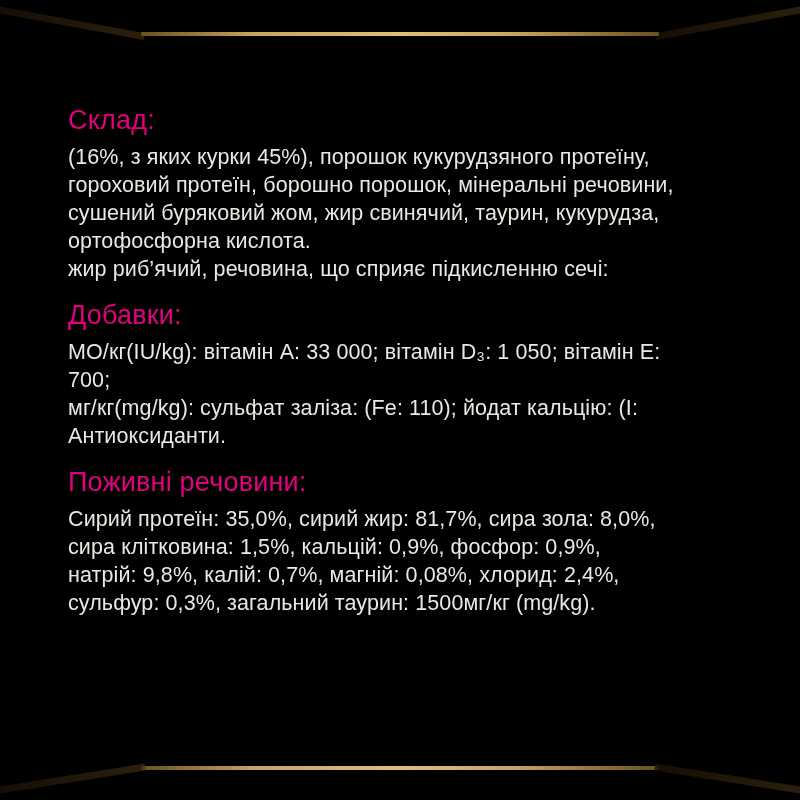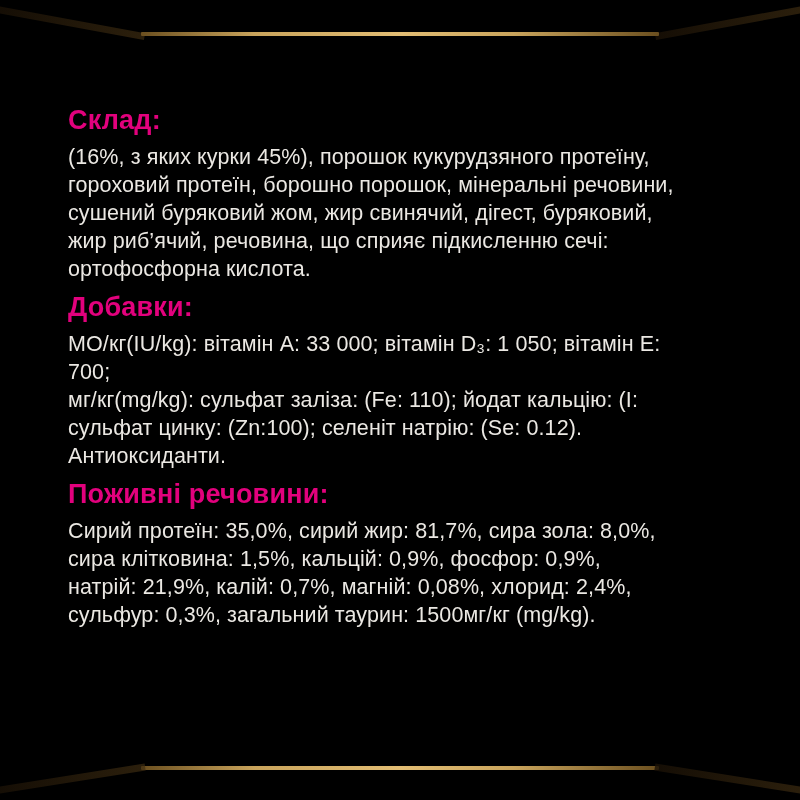--- a/index.html
+++ b/index.html
@@ -44,25 +44,25 @@
   .ribbon.bl{left:-3px;top:787px;transform:rotate(-9deg);transform-origin:left center;}
   .ribbon.br{right:-3px;top:787px;transform:rotate(9deg);transform-origin:right center;}
   
   .content{
     position:absolute;
     left:68px;
     top:104px;
     width:672px;
   }
   .section{display:block;}
-  .section + .section{margin-top:8px;}
+  .section + .section{margin-top:16px;}
   h2{
     color:var(--accent);
     font-size:27px;
-    font-weight:700;
+    font-weight:400;
     line-height:32px;
     margin-bottom:7px;
     letter-spacing:.2px;
   }
   .line{
     font-size:21.5px;
     line-height:28px;
     font-weight:400;
     color:var(--text);
     white-space:nowrap;
@@ -77,39 +77,38 @@
   <div class="ribbon tl"></div>
   <div class="ribbon tr"></div>
   <div class="gold-line top"></div>
 
   <div class="content">
 
     <div class="section">
       <h2>Склад:</h2>
       <div class="line">(16%, з яких курки 45%), порошок кукурудзяного протеїну,</div>
       <div class="line">гороховий протеїн, борошно порошок, мінеральні речовини,</div>
-      <div class="line">сушений буряковий жом, жир свинячий, дігест, буряковий,</div>
+      <div class="line">сушений буряковий жом, жир свинячий, таурин, кукурудза,</div>
+      <div class="line">ортофосфорна кислота.</div>
       <div class="line">жир риб’ячий, речовина, що сприяє підкисленню сечі:</div>
-      <div class="line">ортофосфорна кислота.</div>
     </div>
 
     <div class="section">
       <h2>Добавки:</h2>
       <div class="line">МО/кг(IU/kg): вітамін А: 33 000; вітамін D₃: 1 050; вітамін Е:</div>
       <div class="line">700;</div>
       <div class="line">мг/кг(mg/kg): сульфат заліза: (Fe: 110); йодат кальцію: (I:</div>
-      <div class="line">сульфат цинку: (Zn:100); селеніт натрію: (Se: 0.12).</div>
       <div class="line">Антиоксиданти.</div>
     </div>
 
     <div class="section">
       <h2>Поживні речовини:</h2>
       <div class="line">Сирий протеїн: 35,0%, сирий жир: 81,7%, сира зола: 8,0%,</div>
       <div class="line">сира клітковина: 1,5%, кальцій: 0,9%, фосфор: 0,9%,</div>
-      <div class="line">натрій: 21,9%, калій: 0,7%, магній: 0,08%, хлорид: 2,4%,</div>
+      <div class="line">натрій: 9,8%, калій: 0,7%, магній: 0,08%, хлорид: 2,4%,</div>
       <div class="line">сульфур: 0,3%, загальний таурин: 1500мг/кг (mg/kg).</div>
     </div>
 
   </div>
 
   <div class="gold-line bottom"></div>
   <div class="ribbon bl"></div>
   <div class="ribbon br"></div>
 
 </div>

